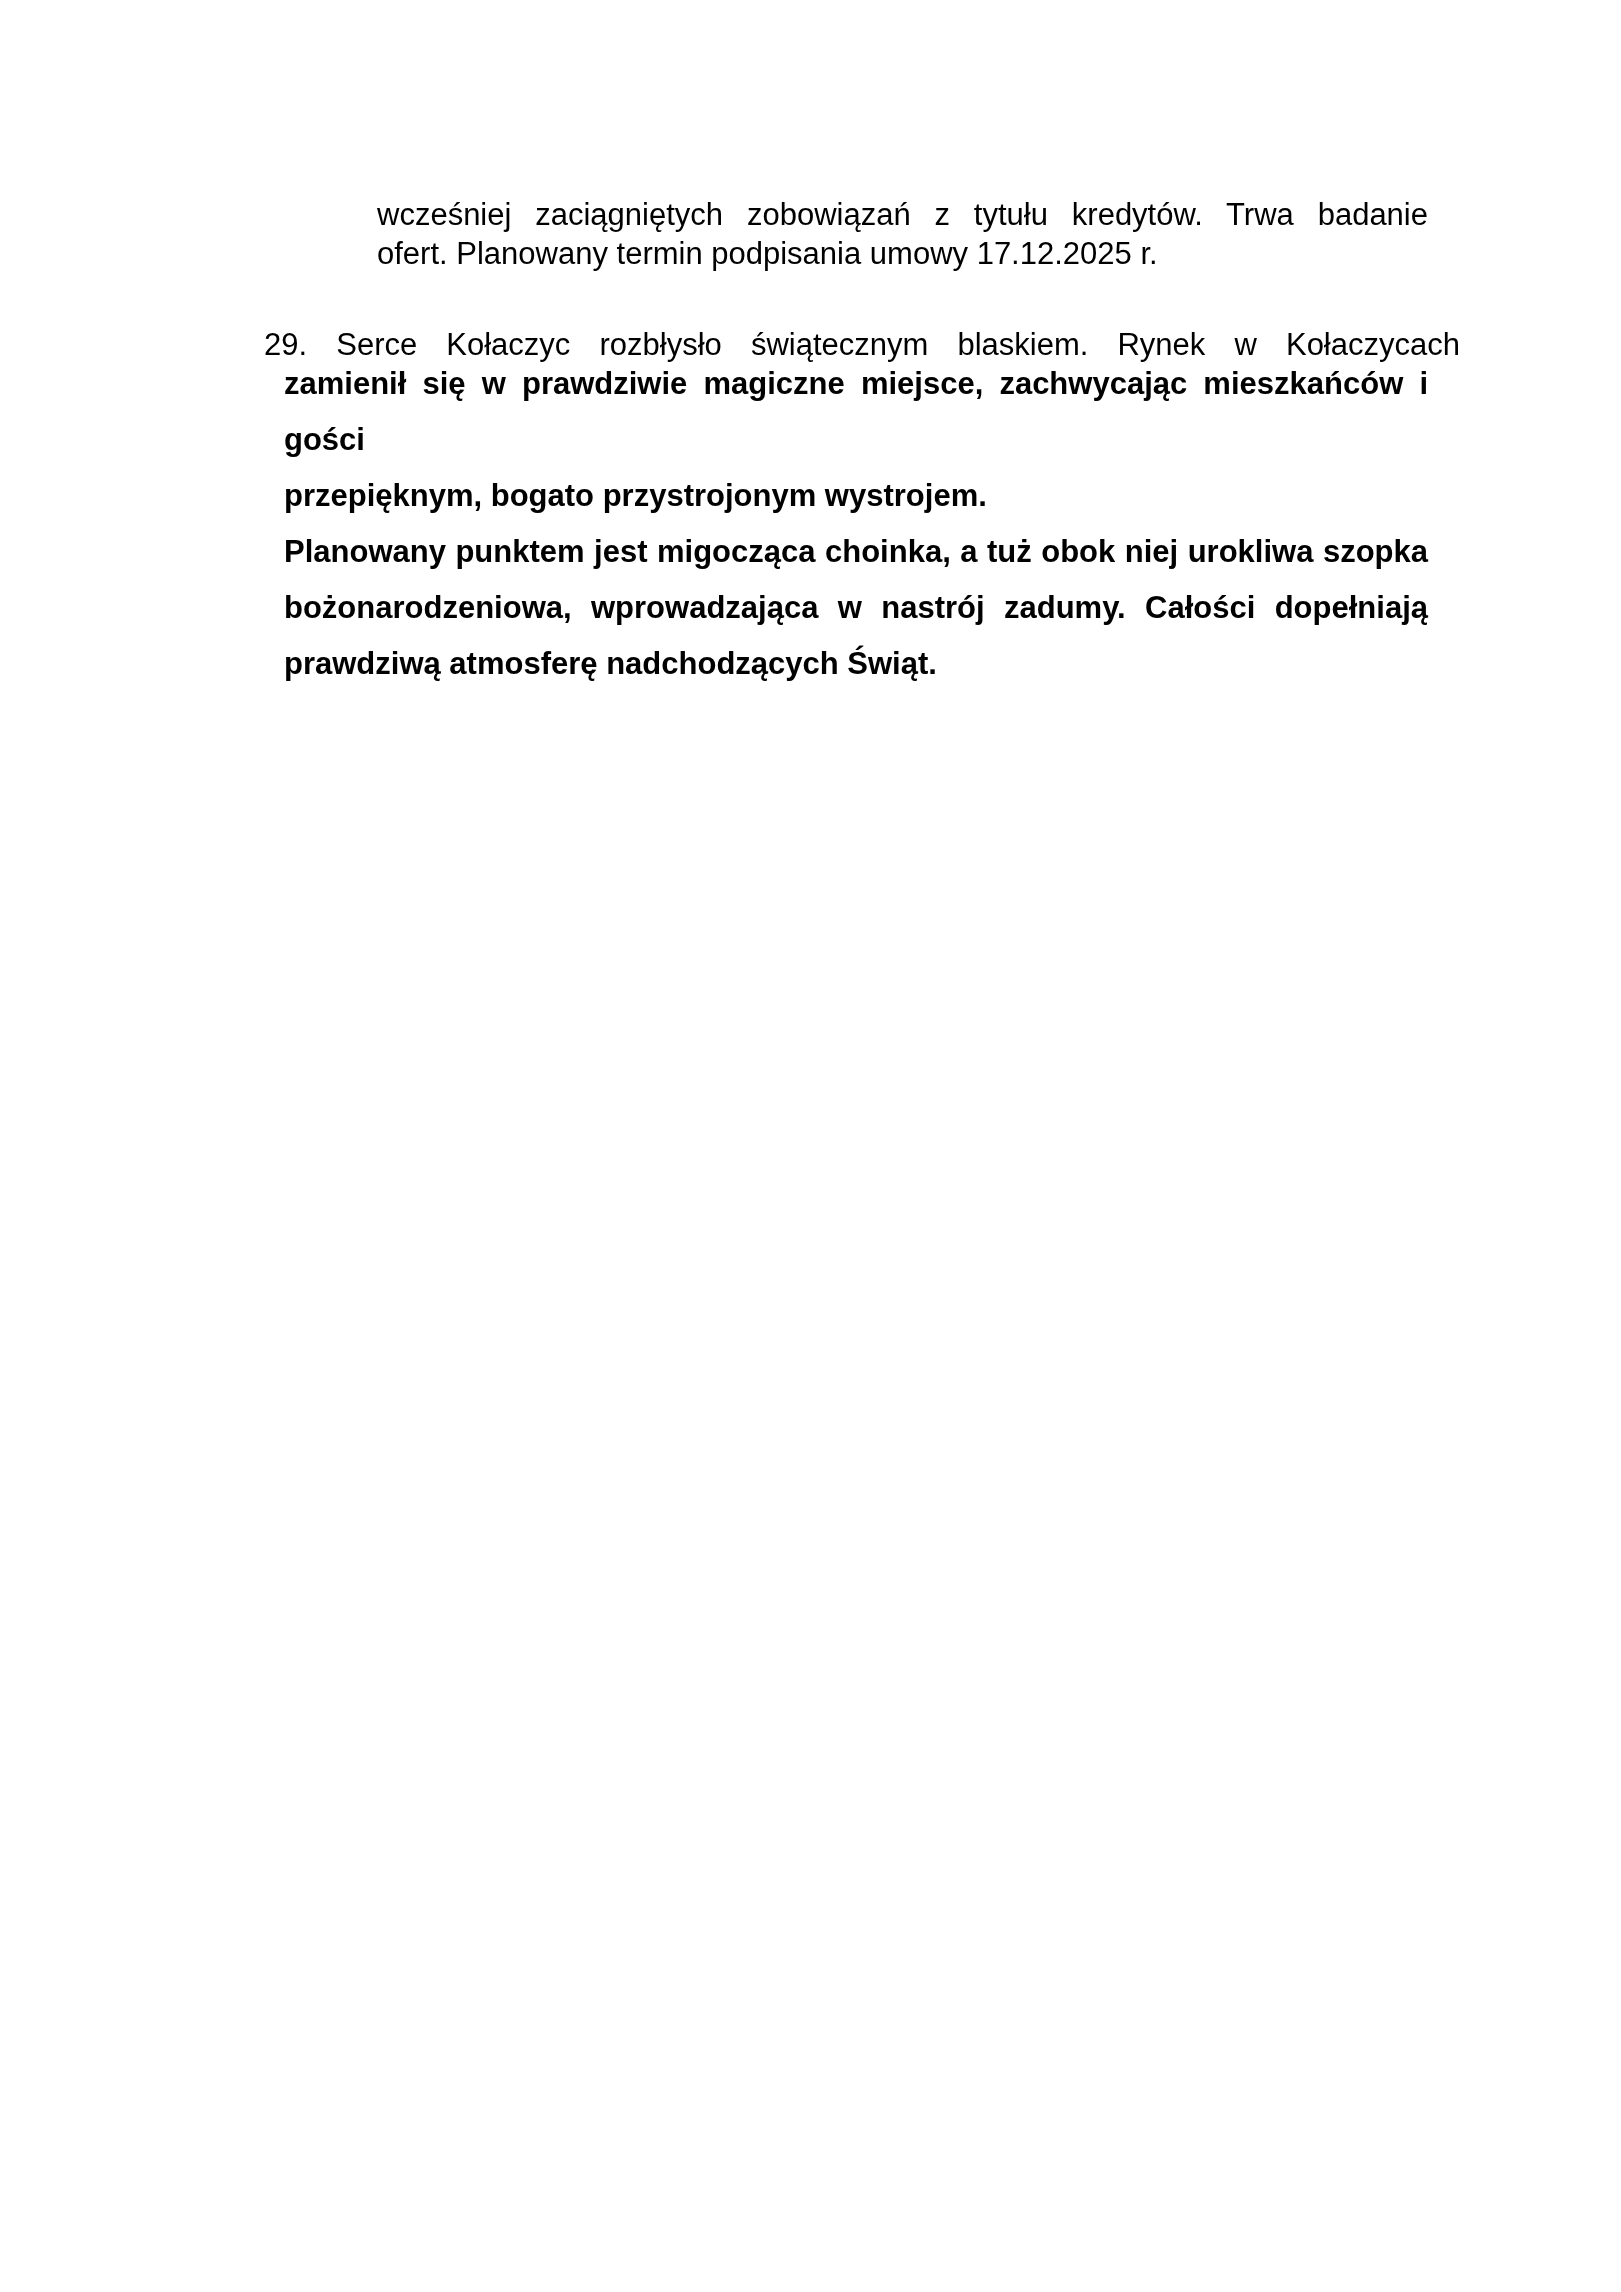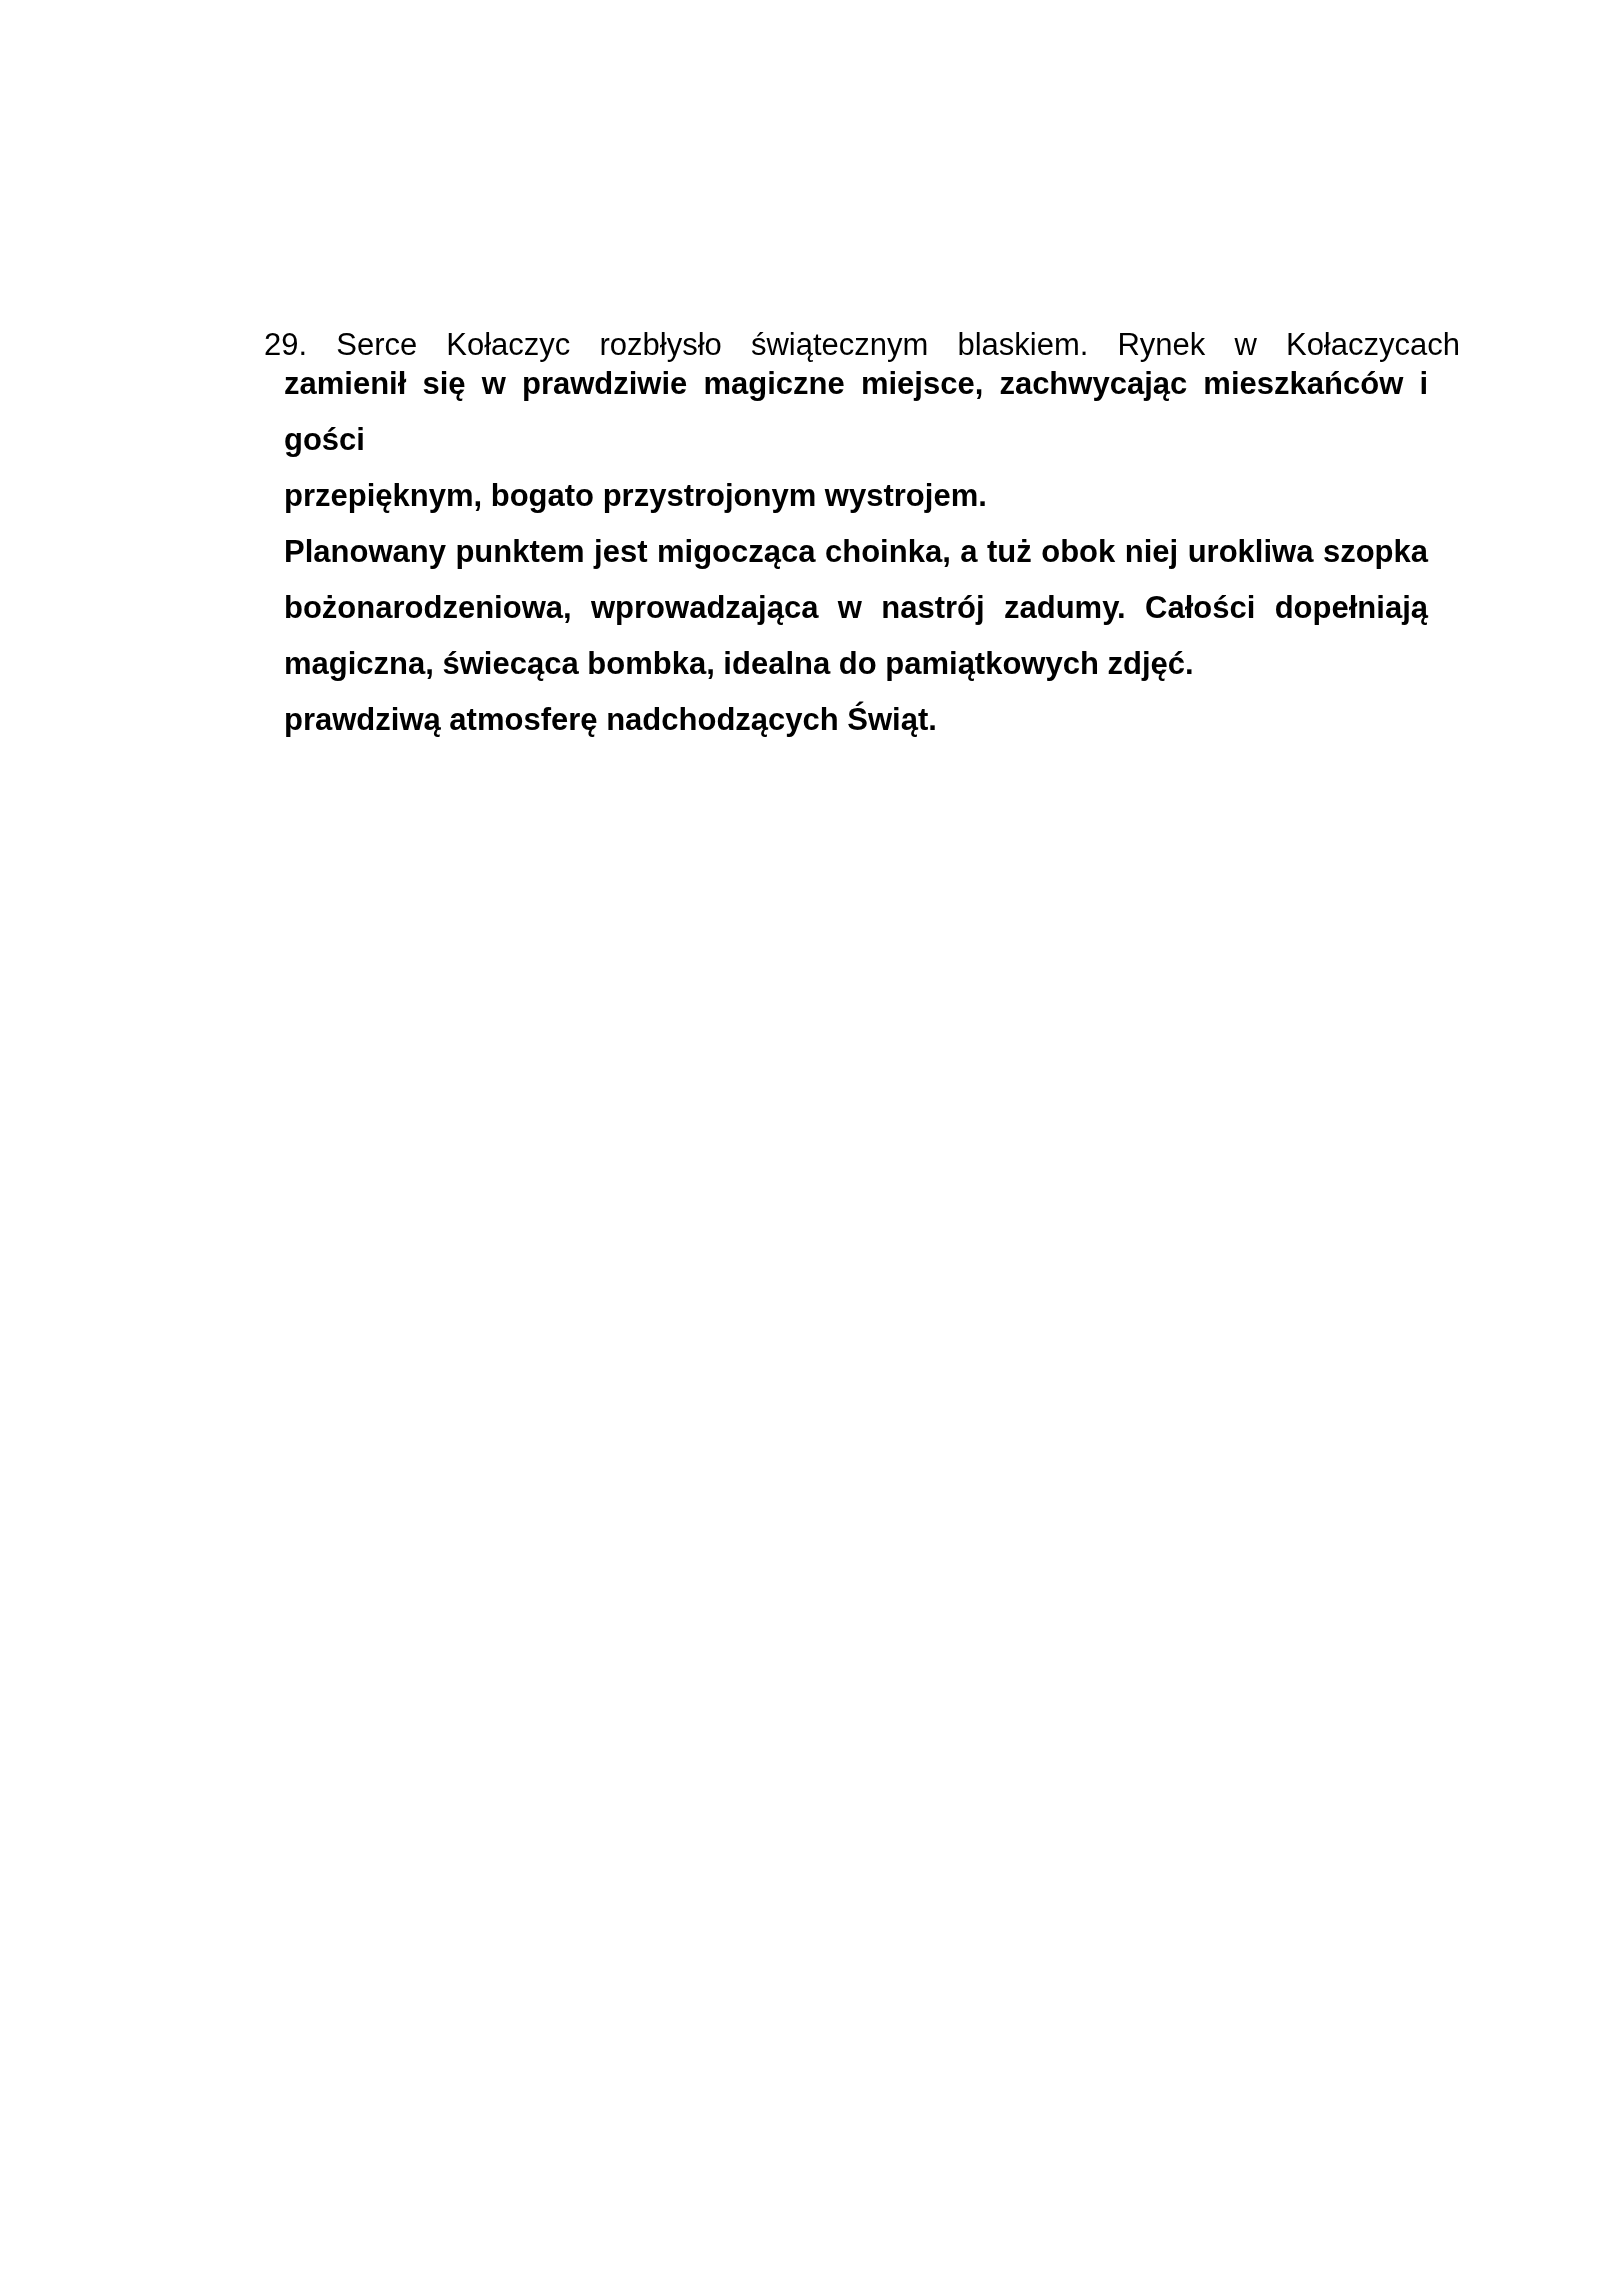--- a/index.html
+++ b/index.html
@@ -55,29 +55,32 @@
   .llast {
     text-align: left;
     text-align-last: left;
   }
 </style>
 </head>
 <body>
 
 <div class="page">
 
+  <div class="cont-para">
+    <div class="line jboth">wcześniej zaciągniętych zobowiązań z tytułu kredytów. Trwa badanie</div>
+    <div class="line llast">ofert. Planowany termin podpisania umowy 17.12.2025 r.</div>
+  </div>
 
   <div class="item-first-line jboth">
     <span>29.</span>
     <span>Serce Kołaczyc rozbłysło świątecznym blaskiem. Rynek w Kołaczycach</span>
   </div>
 
   <div class="item-body">
     <div class="line jboth">zamienił się w prawdziwie magiczne miejsce, zachwycając mieszkańców i gości</div>
     <div class="line llast">przepięknym, bogato przystrojonym wystrojem.</div>
     <div class="line jboth">Planowany punktem jest migocząca choinka, a tuż obok niej urokliwa szopka</div>
     <div class="line jboth">bożonarodzeniowa, wprowadzająca w nastrój zadumy. Całości dopełniają</div>
-    <div class="line llast">magiczna, świecąca bombka, idealna do pamiątkowych zdjęć.</div>
     <div class="line llast">prawdziwą atmosferę nadchodzących Świąt.</div>
   </div>
 
 </div>
 
 
 </body></html>

